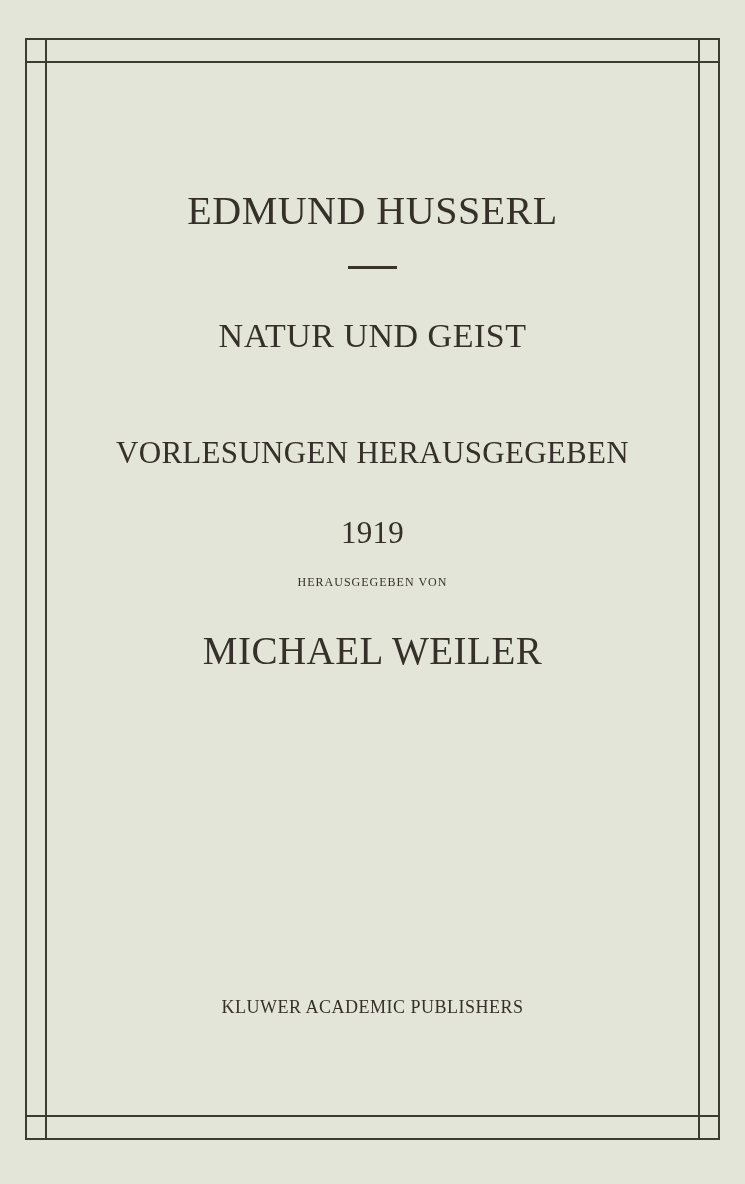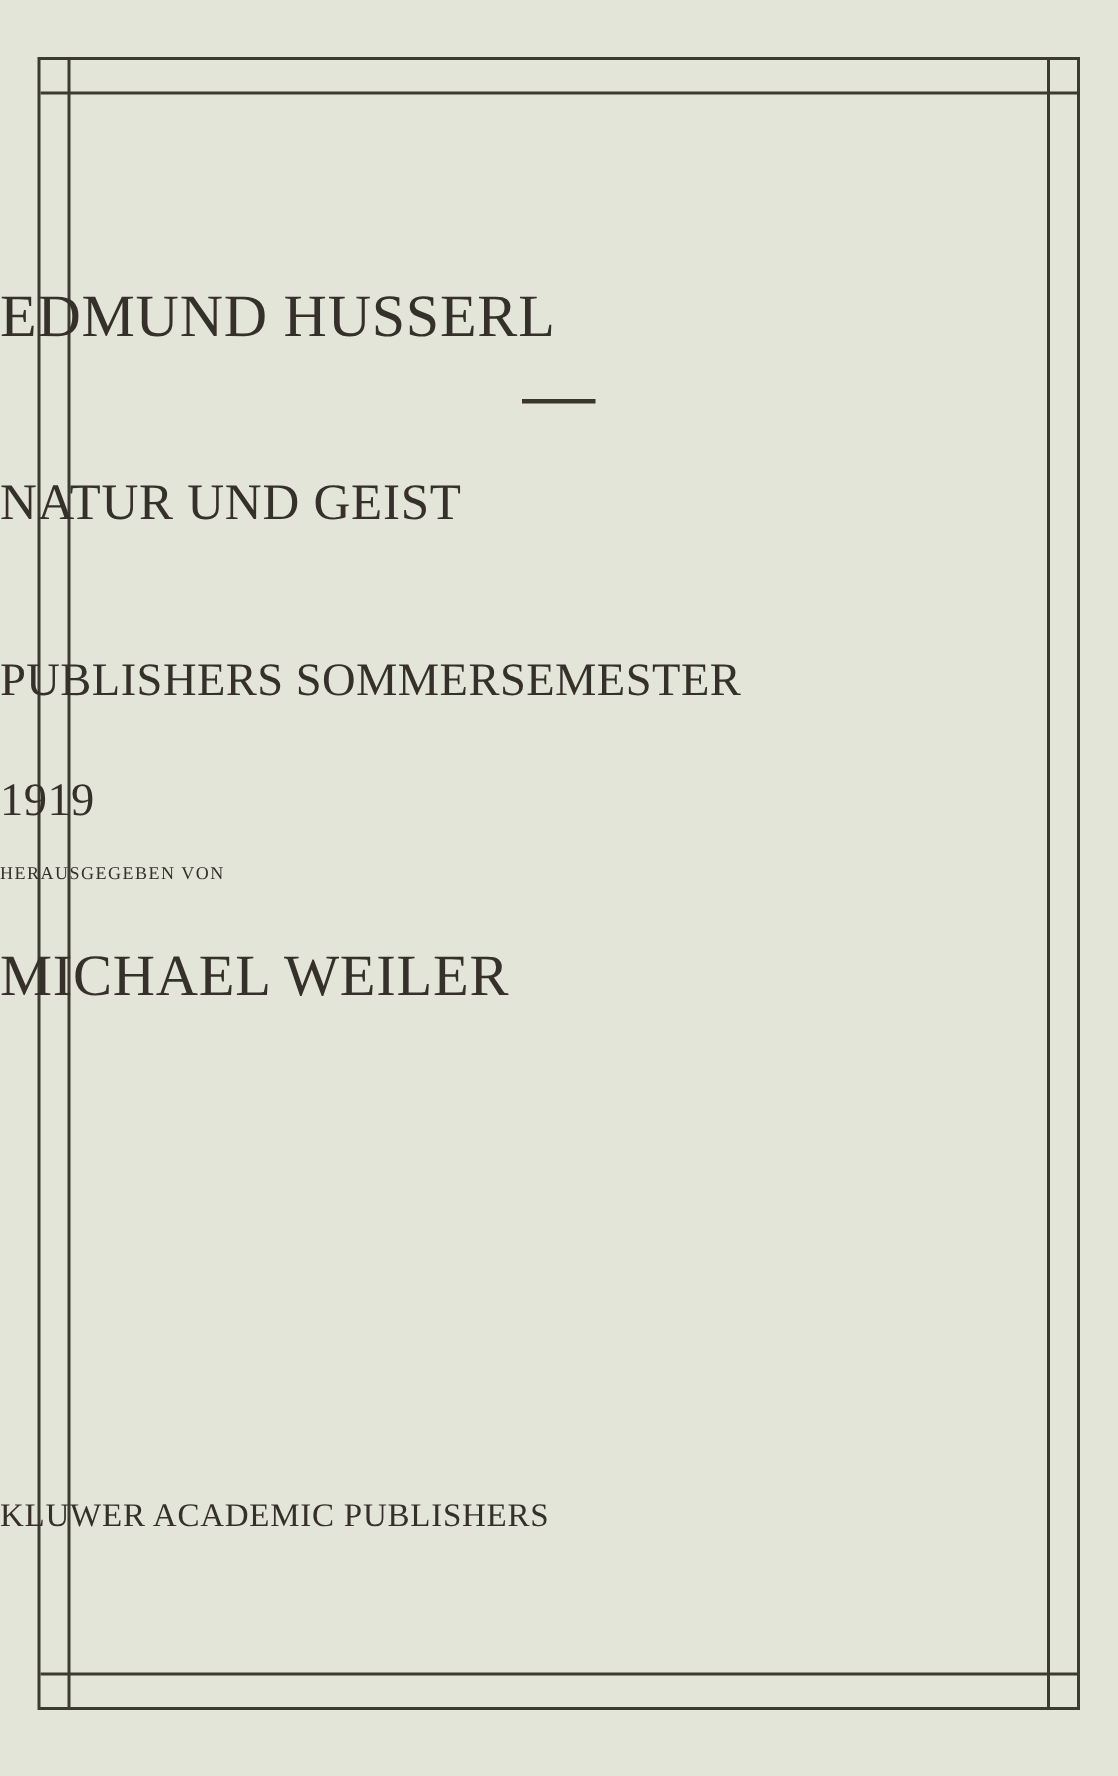--- a/index.html
+++ b/index.html
@@ -40,21 +40,21 @@
   }
   .frame .rule-v-right {
     position: absolute; top: 0; bottom: 0; right: 18px; width: 2px;
     background: #3c3b30;
   }
 
   .centered-line {
     position: absolute;
     left: 0;
     width: 745px;
-    text-align: left;
+    text-align: center;
     white-space: pre-line;
   }
 
   .author {
     top: 187px;
     font-size: 40px;
     letter-spacing: 0.5px;
   }
 
   .title-divider {
@@ -86,42 +86,42 @@
   }
 
   .editor-name {
     top: 628px;
     font-size: 39px;
     letter-spacing: 0.5px;
   }
 
   .publisher {
     top: 997px;
-    font-size: 22px;
+    font-size: 18px;
     letter-spacing: 0.5px;
   }
 </style>
 </head>
 <body>
 
 <div class="frame">
   <div class="rule-h-top"></div>
   <div class="rule-h-bottom"></div>
   <div class="rule-v-left"></div>
   <div class="rule-v-right"></div>
 </div>
 
 <div class="centered-line author">EDMUND HUSSERL</div>
 
 <div class="title-divider"></div>
 
 <div class="centered-line book-title">NATUR UND GEIST</div>
 
 <div class="centered-line subtitle">
-  <div>PUBLISHERS SOMMERSEMESTER</div>
+  <div>VORLESUNGEN HERAUSGEGEBEN</div>
   <div>1919</div>
 </div>
 
 <div class="centered-line editor-label">HERAUSGEGEBEN VON</div>
 
 <div class="centered-line editor-name">MICHAEL WEILER</div>
 
 <div class="centered-line publisher">KLUWER ACADEMIC PUBLISHERS</div>
 
 </body></html>

